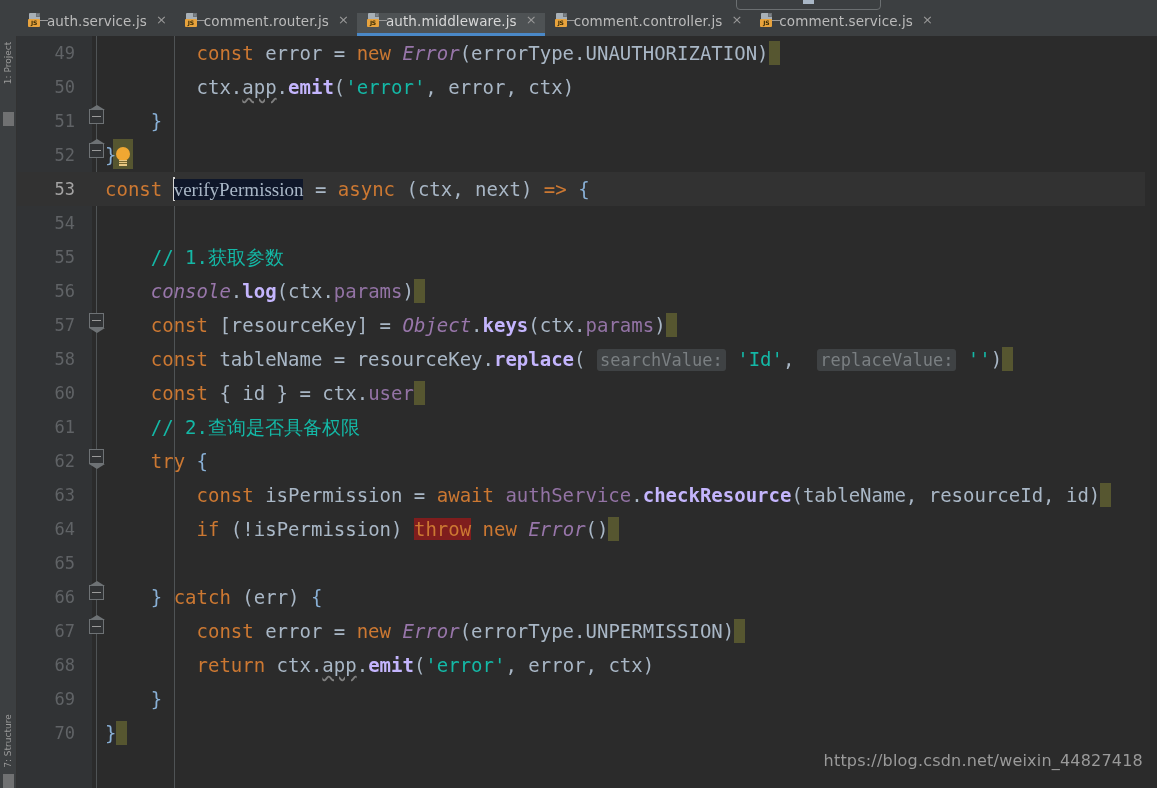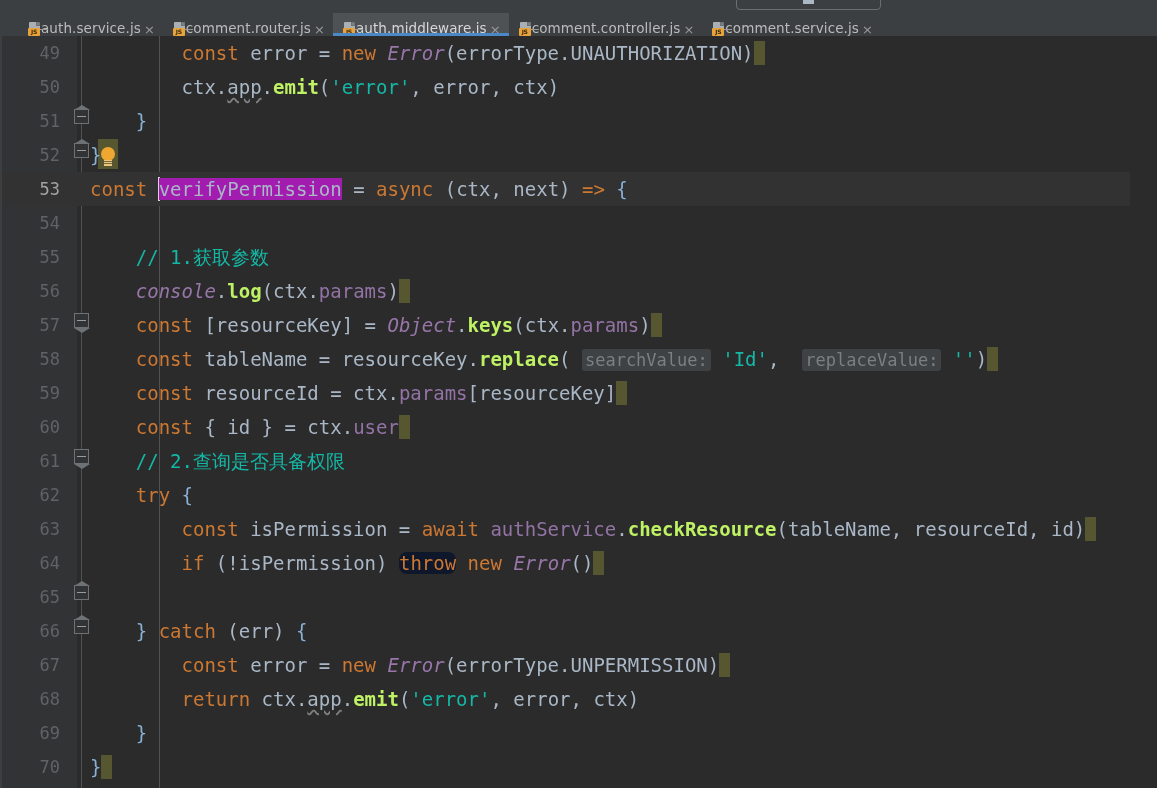--- a/index.html
+++ b/index.html
@@ -25,21 +25,21 @@
 
   
   .tabbar{
     position:absolute; left:0; top:13px; width:1157px; height:23px;
     background:#3c3f41; display:flex; align-items:stretch;
   }
   .lefticon{
     width:18px; flex:0 0 18px; background:#3c3f41;
   }
   .tab{
-    position:relative; display:flex; align-items:flex-end; 
+    position:relative; display:flex; align-items:flex-start; gap:6px;
     padding:0 8px 0 10px; height:23px;
     font-family:"DejaVu Sans","Liberation Sans",sans-serif;
     font-size:13.5px; color:#bbbbbb; white-space:nowrap; cursor:default;
   }
   .tab.active{ background:#4e5254; color:#d7d7d7; }
   .tab.active::after{
     content:""; position:absolute; left:0; right:0; bottom:0; height:3px;
     background:#4a88c7;
   }
   .tab .label{ font-size:13.5px; letter-spacing:.1px; }
@@ -78,21 +78,21 @@
   }
   .vlabel.top{ top:22px; }
   .vlabel.bottom{ top:700px; }
   .stripe-box{
     position:absolute; left:3px; width:11px; height:14px;
     background:#9a9a9a; opacity:.55;
   }
 
   
   .editor{
-    position:absolute; left:2px; top:36px; width:1140px; height:752px;
+    position:absolute; left:17px; top:36px; width:1140px; height:752px;
     background:#2b2b2b; overflow:hidden;
   }
   .gutter{
     position:absolute; left:0; top:0; width:75px; height:752px;
     background:#313335;
   }
   .fold-rail{
     position:absolute; left:79px; top:0; width:1px; height:752px;
     background:#4f5355;
   }
@@ -111,32 +111,32 @@
   .lnum{
     position:absolute; left:0; top:0; width:58px; text-align:right;
     color:#606366; font-size:17px;
     font-family:"DejaVu Sans Mono","Liberation Mono",monospace;
   }
   .code{ position:absolute; left:88px; top:0; }
 
   
   .kw    { color:#cc7832; }
   .ital  { color:#9876aa; font-style:italic; }
-  .fnb   { color:#bef264; font-weight:bold; }
+  .fnb   { color:#c4b5fd; font-weight:bold; }
   .str   { color:#14b8a6; }
   .plain { color:#a9b7c6; }
   .prop  { color:#9373a5; }
   .comment{ color:#14b8a6; }
   .brace { color:#a9b7c6; }
   .brace-b{ color:#89b0d6; }
 
   
-  .hl-ident{ background:#a21caf; }
-  
-  .hl-kw{ background:#0f172a;border-radius:8px; }
+  .hl-ident{ background:#0f172a;font-family:Liberation Serif, serif; }
+  
+  .hl-kw{ background:#7f1d1d; }
   
   .endmark{
     display:inline-block; width:11px; height:24px; vertical-align:-5px;
     background:#565630;
   }
   
   .hint{
     background:#3f4244; color:#7a7f82; border-radius:3px;
     padding:1px 3px; font-size:17px;
   }
@@ -343,24 +343,20 @@
       <div class="row">
         <span class="lnum">57</span>
         <span class="code"><span class="plain">    </span><span class="kw">const</span><span class="plain"> [resourceKey] = </span><span class="ital">Object</span><span class="plain">.</span><span class="fnb">keys</span><span class="brace">(</span><span class="plain">ctx.</span><span class="prop">params</span><span class="brace">)</span><span class="endmark"></span></span>
       </div>
 
       <div class="row">
         <span class="lnum">58</span>
         <span class="code"><span class="plain">    </span><span class="kw">const</span><span class="plain"> tableName = resourceKey.</span><span class="fnb">replace</span><span class="brace">(</span><span class="plain"> </span><span class="hint">searchValue:</span><span class="plain"> </span><span class="str">'Id'</span><span class="plain">,  </span><span class="hint">replaceValue:</span><span class="plain"> </span><span class="str">''</span><span class="brace">)</span><span class="endmark"></span></span>
       </div>
 
-      <div class="row">
-        <span class="lnum">59</span>
-        <span class="code"><span class="plain">    </span><span class="kw">const</span><span class="plain"> resourceId = ctx.</span><span class="prop">params</span><span class="plain">[resourceKey]</span><span class="endmark"></span></span>
-      </div>
 
       <div class="row">
         <span class="lnum">60</span>
         <span class="code"><span class="plain">    </span><span class="kw">const</span><span class="plain"> { id } = ctx.</span><span class="prop">user</span><span class="endmark"></span></span>
       </div>
 
       <div class="row">
         <span class="lnum">61</span>
         <span class="code"><span class="plain">    </span><span class="comment">// 2.查询是否具备权限</span></span>
       </div>
@@ -407,14 +403,15 @@
       <div class="row">
         <span class="lnum">70</span>
         <span class="code"><span class="brace-b">}</span><span class="endmark"></span></span>
       </div>
 
     </div>
 
     <div class="rightgutter"></div>
   </div>
 
+  <div class="watermark">https://blog.csdn.net/weixin_44827418</div>
 
 </div>
 
 </body></html>

